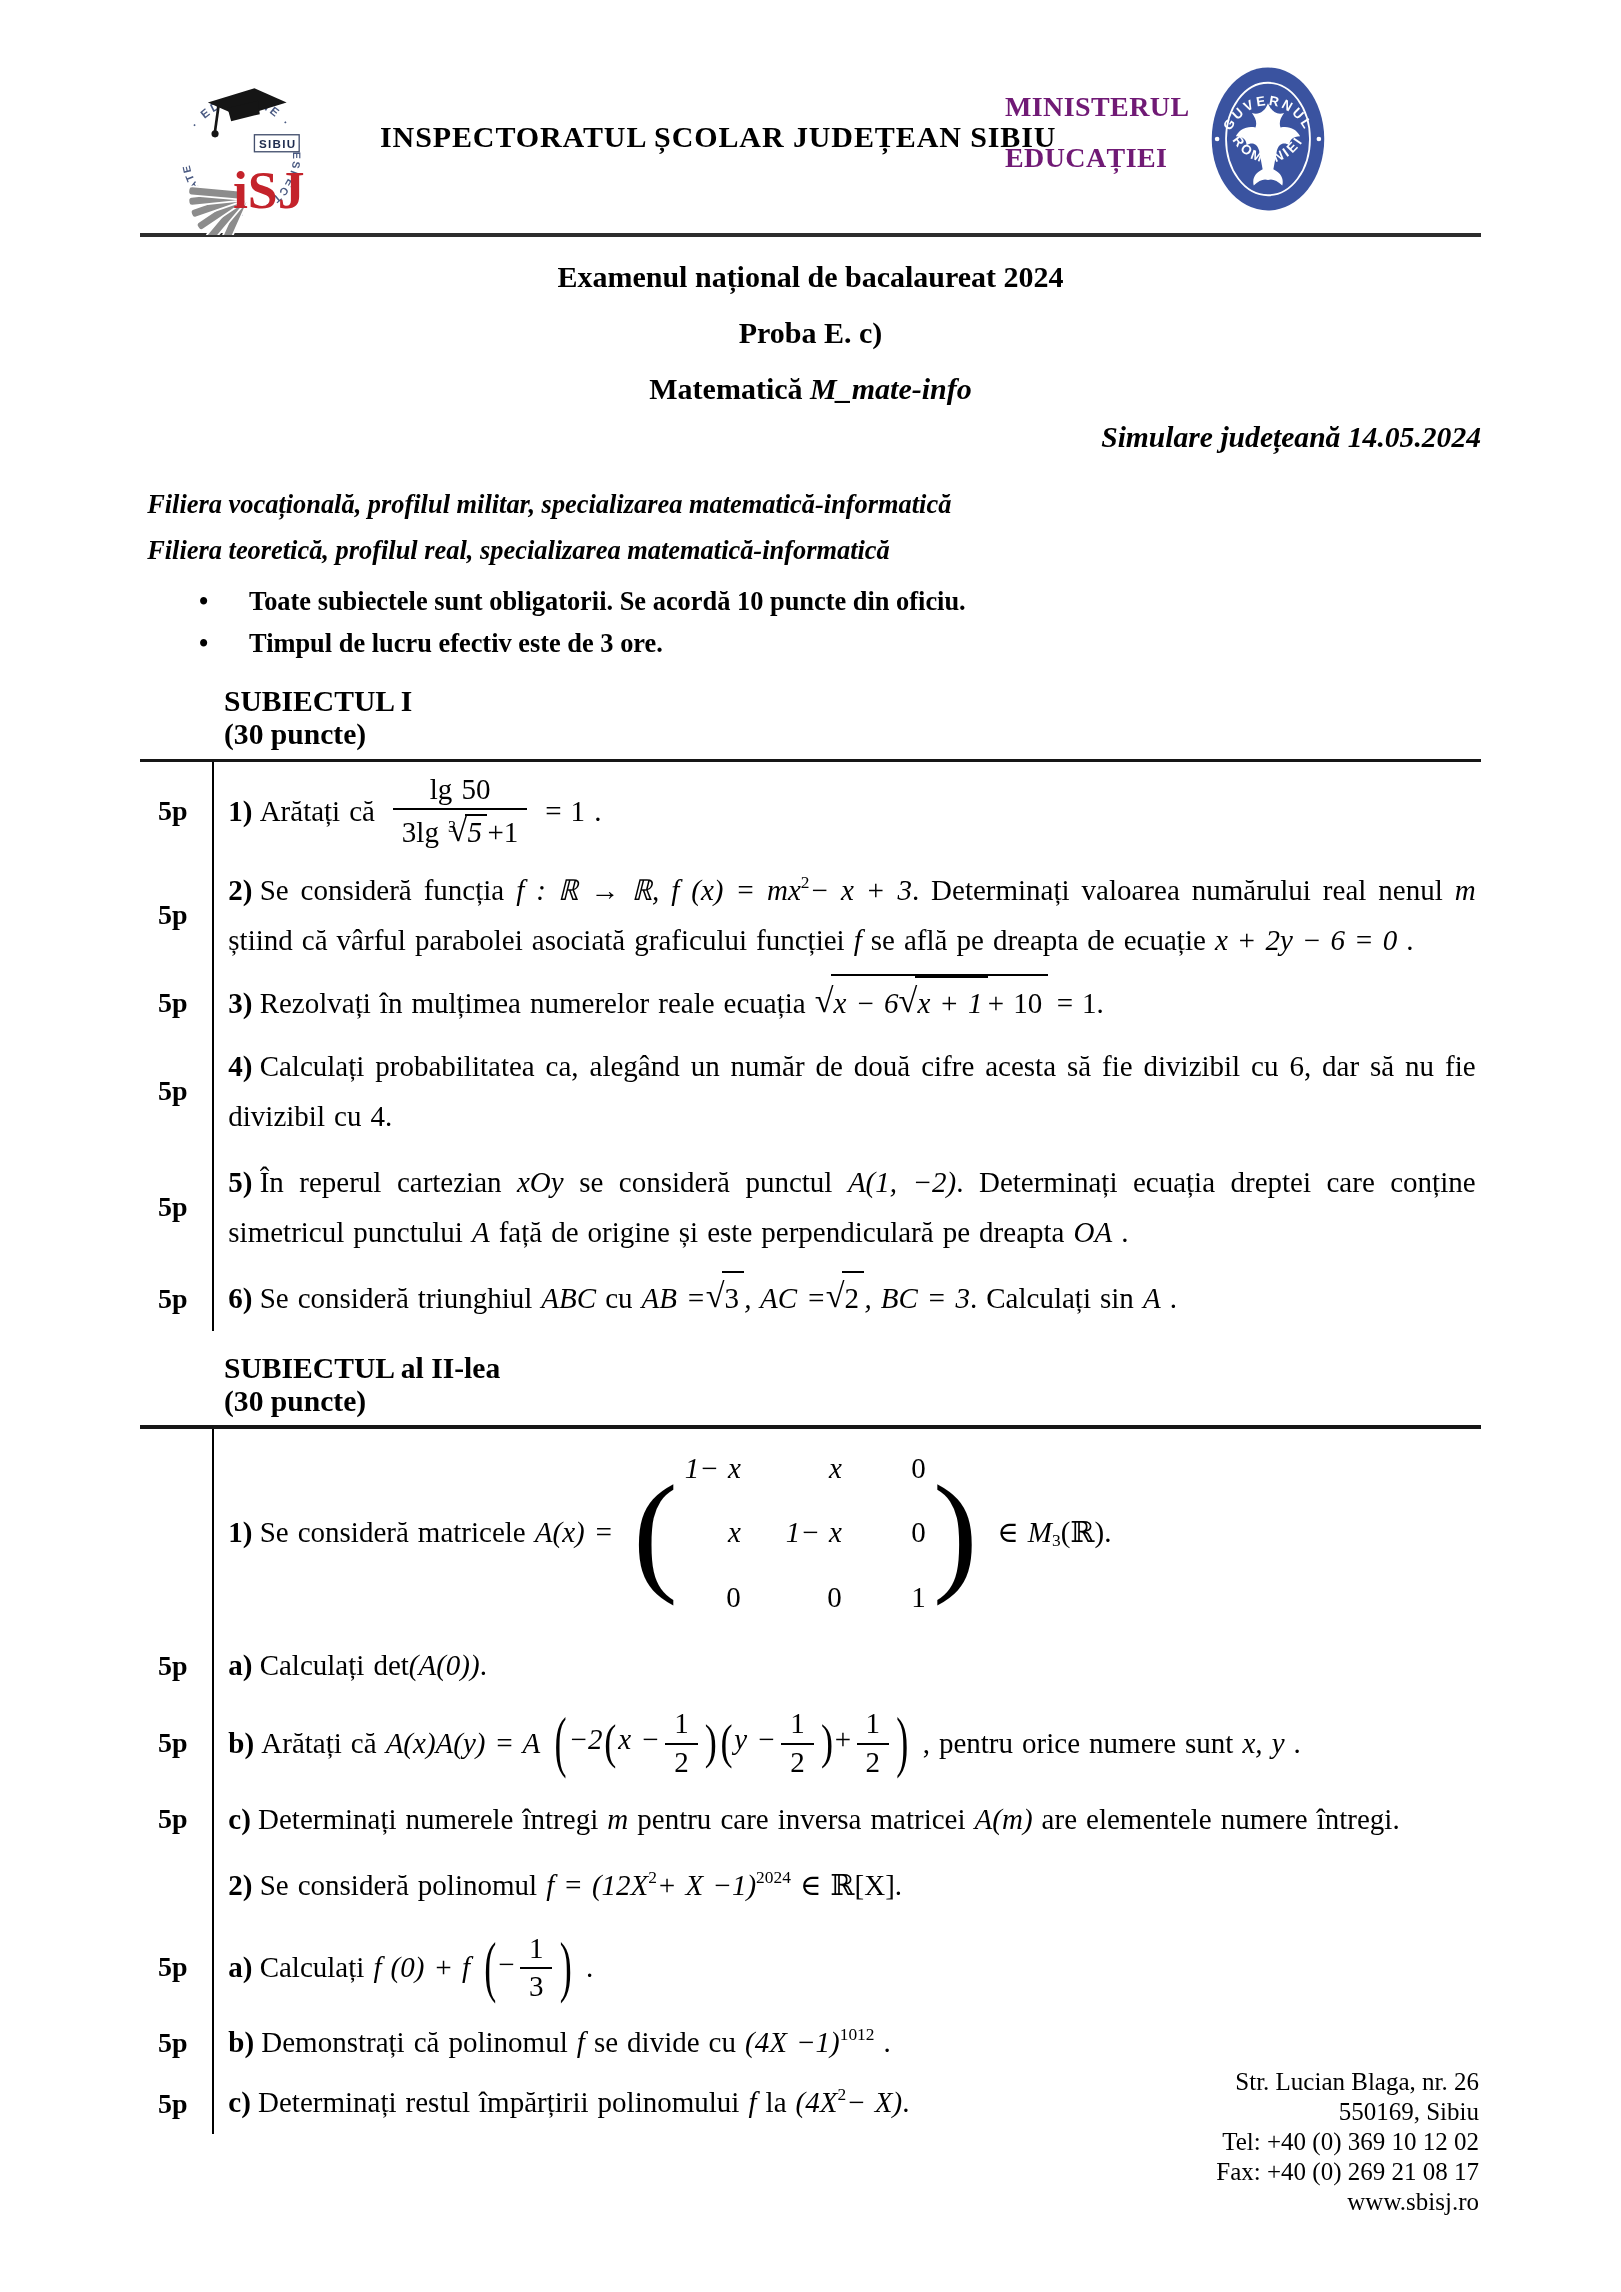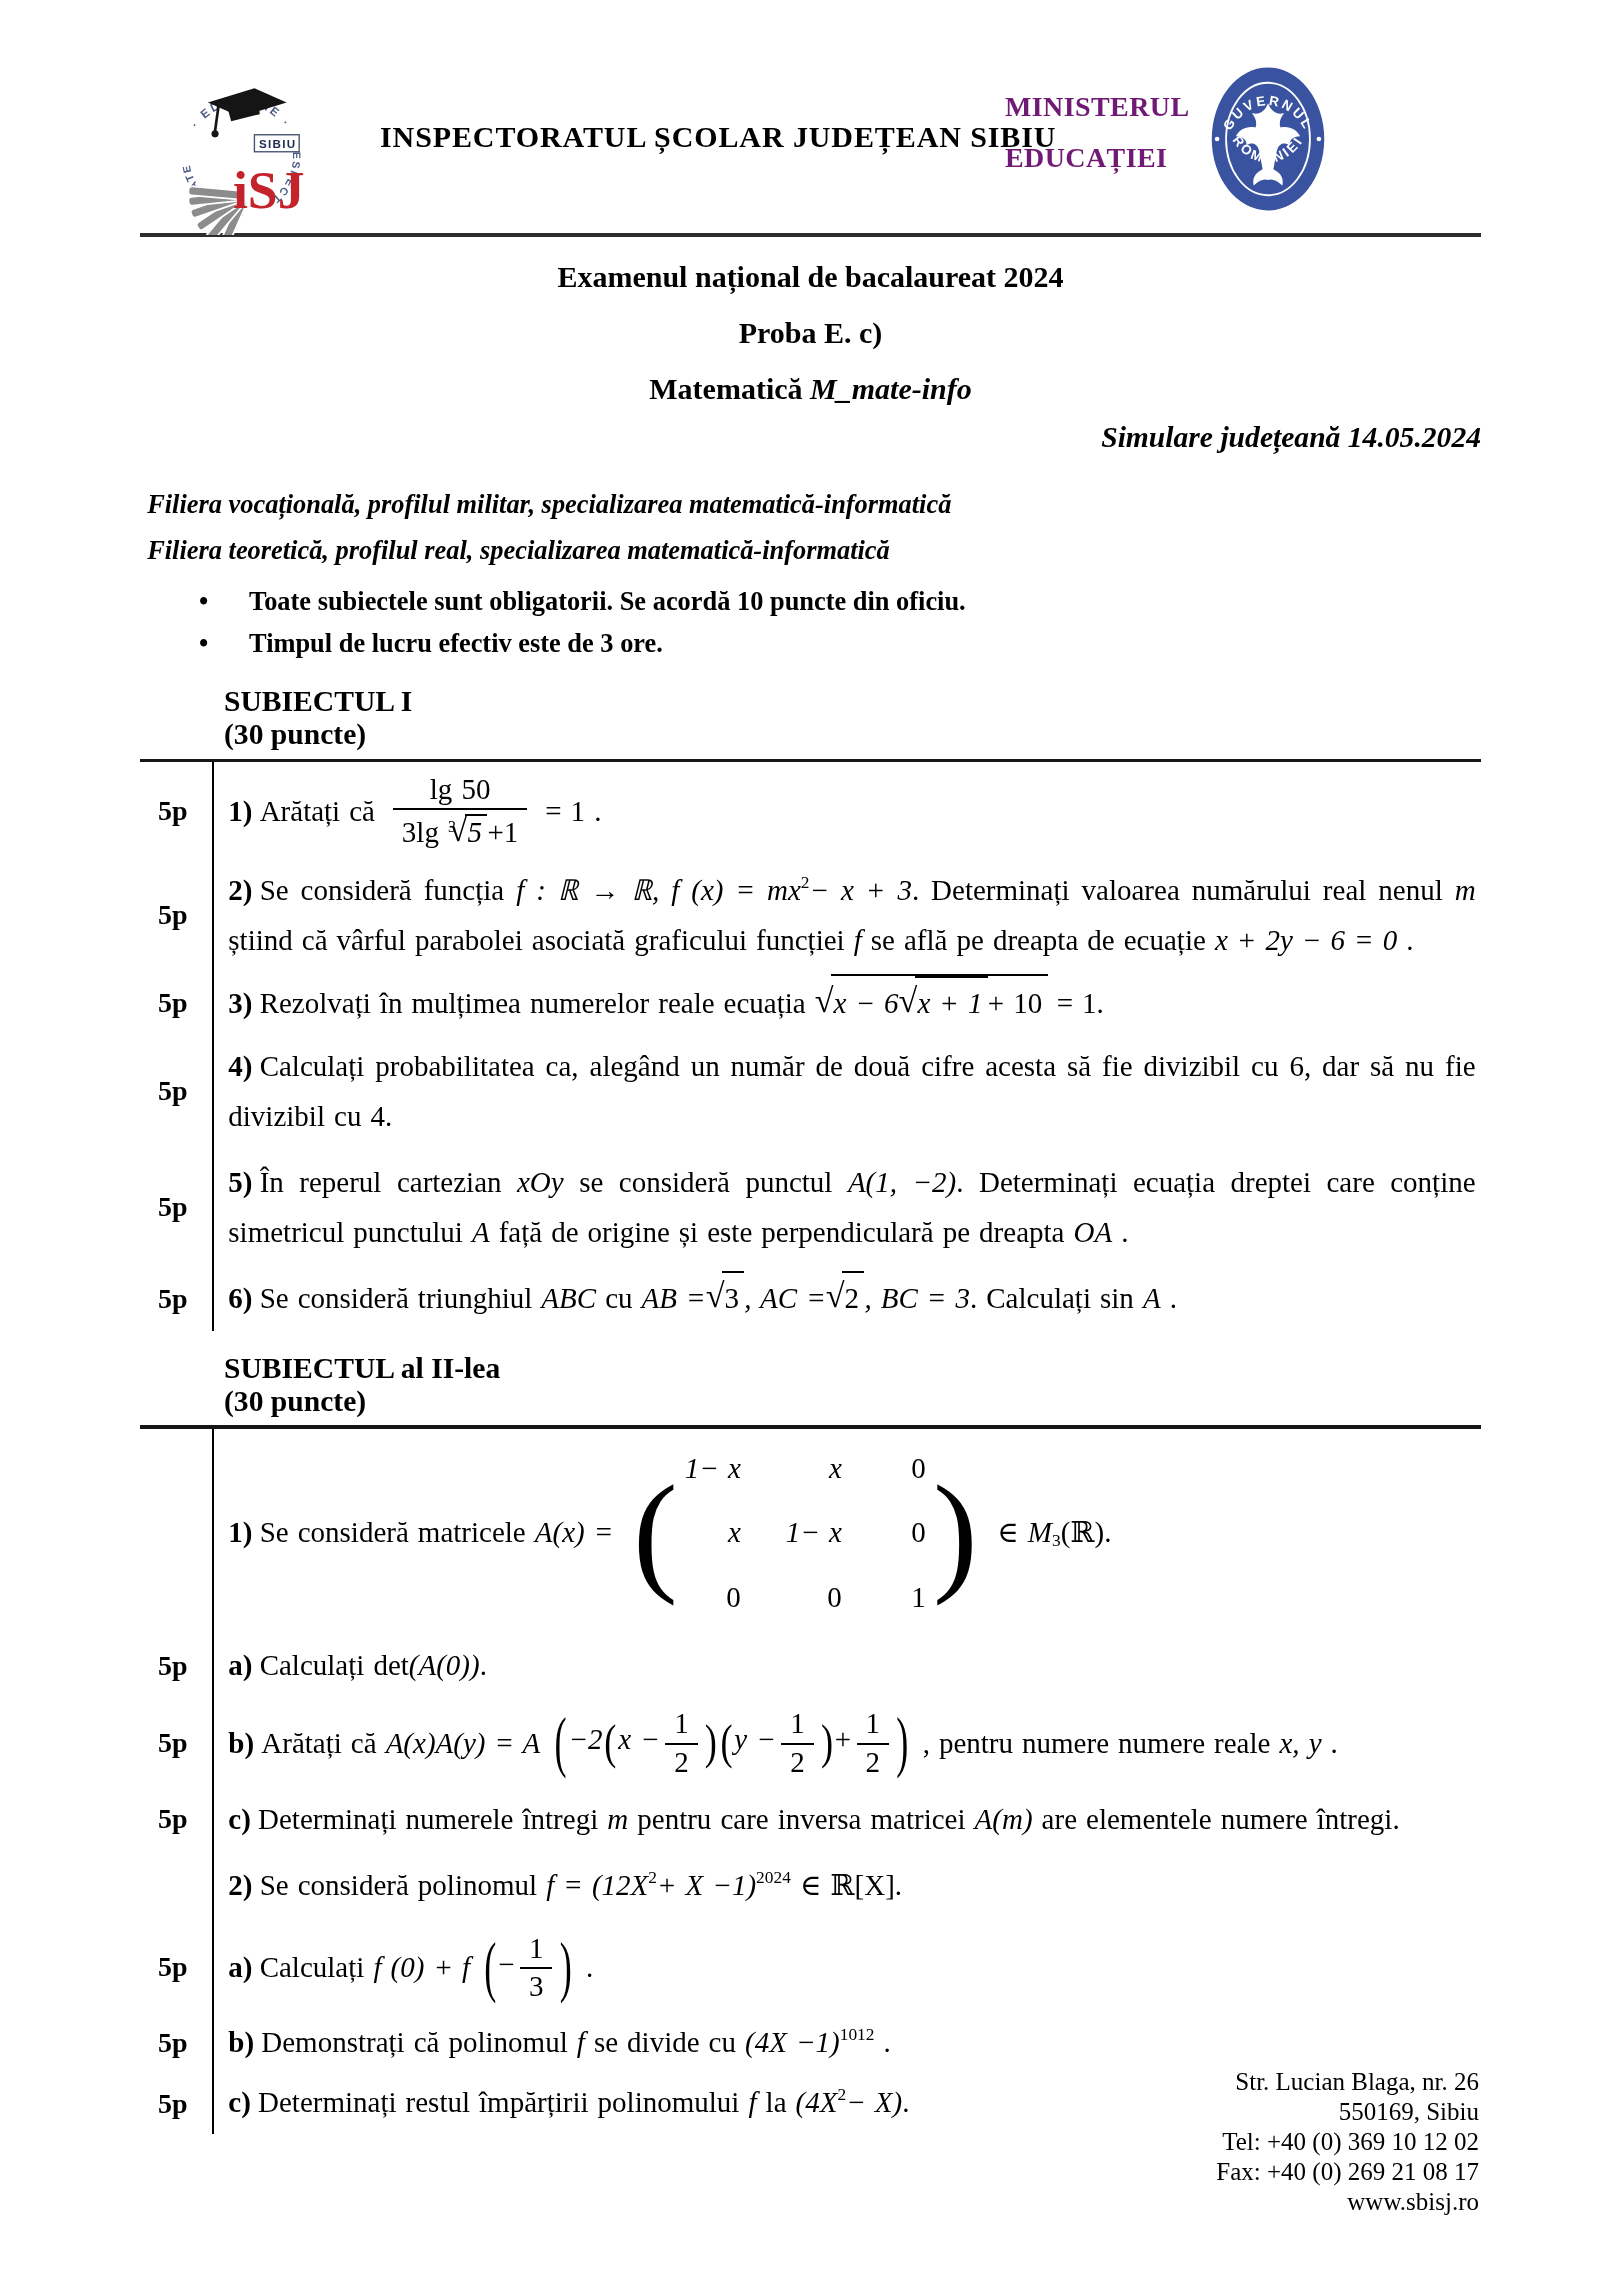--- a/index.html
+++ b/index.html
@@ -228,21 +228,21 @@
     <div class="prow">
       <div class="score">5p</div>
       <div class="pcontent pad-sm"><b class="pn">a)</b><span>Calculați det</span><span class="mi">(A(0))</span><span>.</span></div>
     </div>
 
     <div class="prow">
       <div class="score">5p</div>
       <div class="pcontent center pad-lg">
         <span><b class="pn">b)</b><span>Arătați că </span><span class="mi">A(x)A(y) = A</span></span>
         <span><span class="bp">(</span><span class="mi">−2</span><span class="bp md">(</span><span class="mi">x −</span><span class="frac"><span class="fn">1</span><span class="fd">2</span></span><span class="bp md">)</span><span class="bp md">(</span><span class="mi">y −</span><span class="frac"><span class="fn">1</span><span class="fd">2</span></span><span class="bp md">)</span><span>+</span><span class="frac"><span class="fn">1</span><span class="fd">2</span></span><span class="bp">)</span></span>
-        <span><span>, pentru numere numere reale </span><span class="mi">x, y</span><span> .</span></span>
+        <span><span>, pentru orice numere sunt </span><span class="mi">x, y</span><span> .</span></span>
       </div>
     </div>
 
     <div class="prow">
       <div class="score">5p</div>
       <div class="pcontent"><b class="pn">c)</b><span>Determinați numerele întregi </span><span class="mi">m</span><span> pentru care inversa matricei </span><span class="mi">A(m)</span><span> are elementele numere întregi.</span></div>
     </div>
 
     <div class="prow">
       <div class="score"></div>

